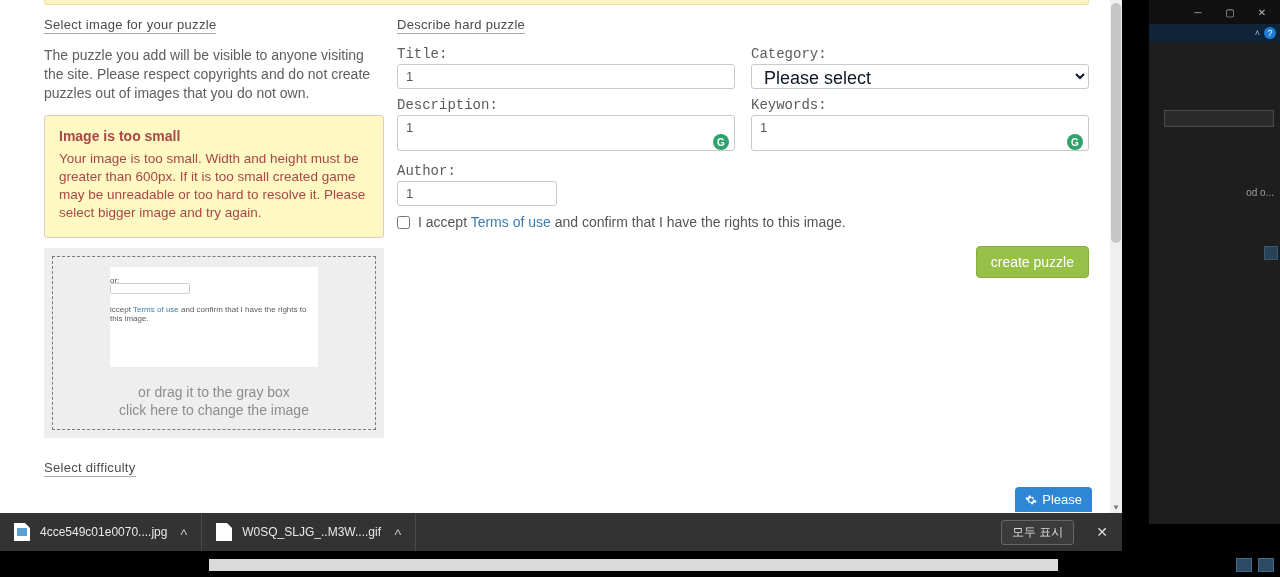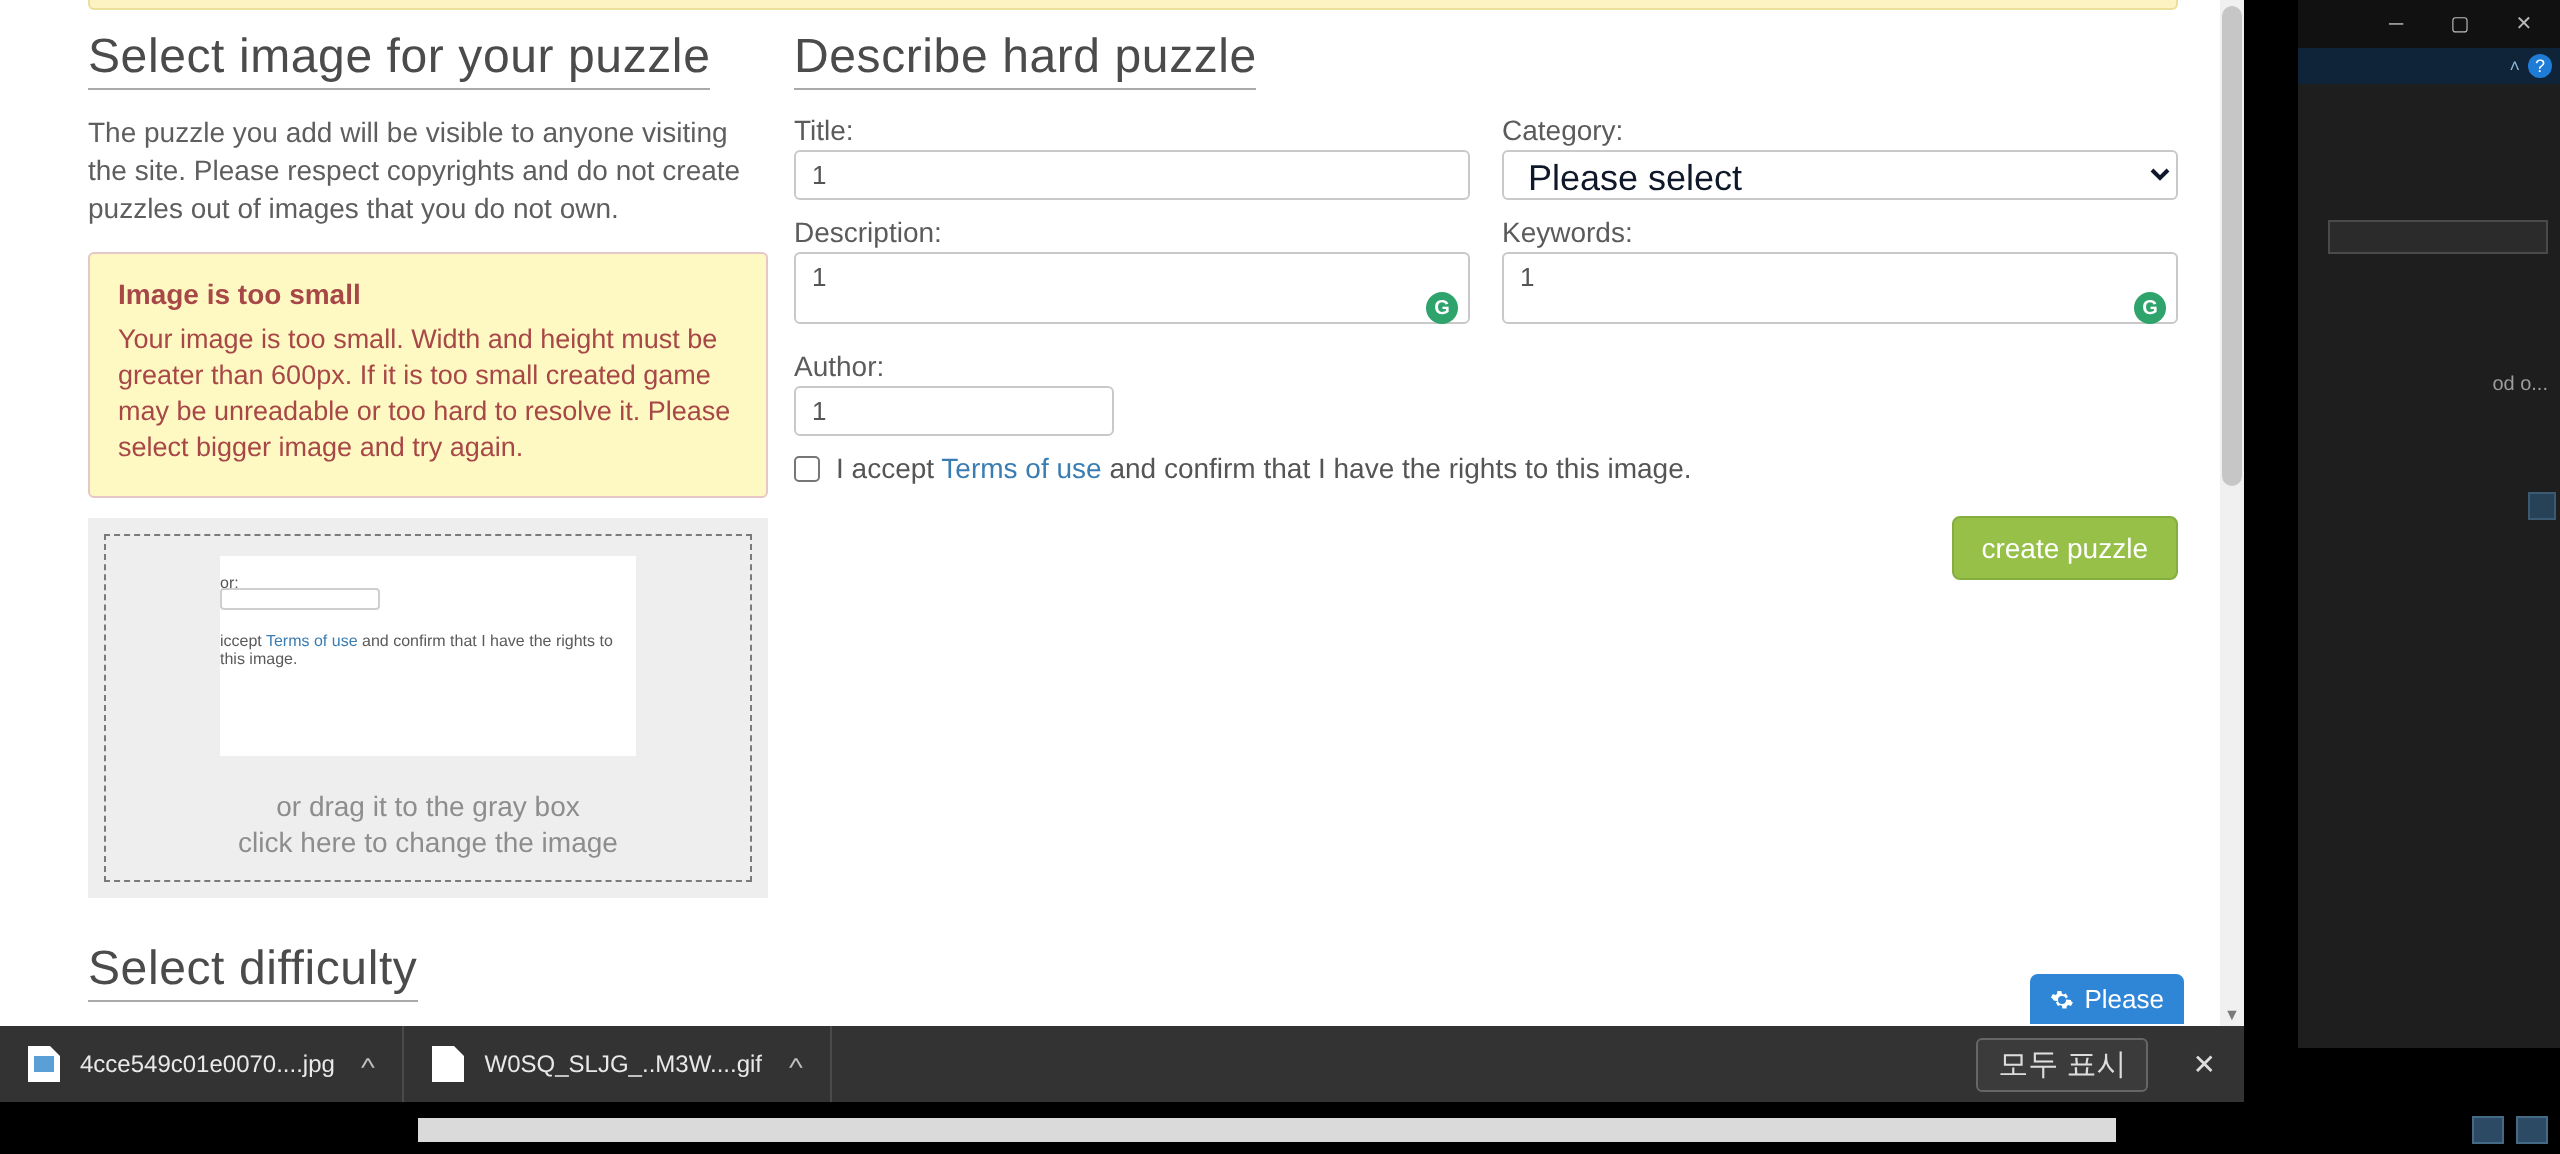--- a/index.html
+++ b/index.html
@@ -2,39 +2,39 @@
 <html><head>
 <meta charset="utf-8">
 <style>
   * { box-sizing: border-box; margin: 0; padding: 0; }
   html, body { width: 1280px; height: 577px; overflow: hidden; font-family: "Segoe UI", Tahoma, sans-serif; background: #000; }
   .desktop { position: relative; width: 1280px; height: 577px; background: #000; }
   .browser-window { position: absolute; left: 0; top: 0; width: 1122px; height: 513px; background: #fff; }
   .scroll-area { position: absolute; left: 0; top: 0; right: 12px; bottom: 0; overflow: hidden; }
   .yellow-bar { position: absolute; left: 44px; top: 0; width: 1045px; height: 5px; background: #fdf3c2; border: 1px solid #ecdf9b; border-top: none; border-radius: 0 0 3px 3px; }
   .page { position: absolute; left: 44px; top: 15px; width: 1045px; color: #565656; }
-  h2.section { font-size: 24px; font-weight: 400; color: #4b4b4b; border-bottom: 1px solid #aaa; display: inline-block; padding-bottom: 1px; margin-bottom: 12px; letter-spacing: .3px; }
+  h2.section { font-size: 13px; font-weight: 400; color: #4b4b4b; border-bottom: 1px solid #aaa; display: inline-block; padding-bottom: 1px; margin-bottom: 12px; letter-spacing: .3px; }
   .left-col { position: absolute; left: 0; top: 0; width: 340px; }
   .right-col { position: absolute; left: 353px; top: 0; width: 692px; }
   .intro { font-size: 14px; line-height: 1.35; color: #5e5e5e; margin-bottom: 12px; }
   .alert { background: #fef9c3; border: 1px solid #e6c7c7; border-radius: 3px; padding: 12px 14px 14px 14px; margin-bottom: 10px; }
   .alert-title { color: #a84747; font-weight: 600; font-size: 14px; margin-bottom: 6px; }
   .alert-body { color: #a84747; font-size: 13.5px; line-height: 1.35; }
   .drop-outer { background: #eee; padding: 8px; }
   .drop-inner { border: 1.5px dashed #7a7a7a; padding: 10px; text-align: center; }
   .preview { width: 208px; height: 100px; background: #fff; margin: 0 auto 16px auto; position: relative; overflow: hidden; text-align: left; }
   .pv-label { position: absolute; left: 0; top: 9px; font-size: 8px; color: #555; }
   .pv-input { position: absolute; left: 0; top: 16px; width: 80px; height: 11px; border: 1px solid #cfcfcf; border-radius: 2px; background: #fff; }
   .pv-line { position: absolute; left: 0; top: 38px; font-size: 8px; color: #5a5a5a; }
   .pv-line .lnk { color: #3a7db3; }
   .drop-text { color: #8d8d8d; font-size: 14px; line-height: 1.3; }
   .diff-head { margin-top: 22px; }
   .form-row { display: flex; gap: 16px; margin-bottom: 8px; }
   .form-group { flex: 1; position: relative; }
-  .form-label { font-size: 14px; color: #5b5b5b; margin-bottom: 2px; display: block; }
+  .form-label { font-size: 14px; color: #5b5b5b; margin-bottom: 2px; display: block; font-family: Liberation Mono, monospace; }
   .text-input { width: 100%; height: 25px; border: 1px solid #c9c9c9; border-radius: 3px; padding: 2px 8px; font-size: 13px; color: #555; font-family: inherit; }
   .select { width: 100%; height: 25px; border: 1px solid #c9c9c9; border-radius: 3px; padding: 2px 8px; font-size: 18px; color: #0f172a; background: #fff; font-family: inherit; }
   .textarea { width: 100%; height: 36px; border: 1px solid #c9c9c9; border-radius: 3px; padding: 4px 28px 4px 8px; font-size: 13px; color: #555; resize: none; font-family: inherit; }
   .author-input { width: 160px; }
   .g-badge { position: absolute; right: 6px; bottom: 5px; width: 16px; height: 16px; border-radius: 50%; background: #2fa36c; display: flex; align-items: center; justify-content: center; color: #fff; font-size: 10px; font-weight: 700; }
   .accept-row { display: flex; align-items: center; gap: 8px; font-size: 14px; color: #555; margin-top: 6px; }
   .accept-row a { color: #3a7db3; text-decoration: none; }
   .create-btn { float: right; margin-top: 16px; background: #97c049; border: 1px solid #86ad3f; border-radius: 4px; color: #fff; font-size: 14px; padding: 7px 14px; cursor: pointer; font-family: inherit; }
   .privacy-btn { position: absolute; right: 18px; bottom: 1px; background: #2f86d6; color: #fff; border-radius: 4px 4px 0 0; padding: 5px 10px; font-size: 13px; display: flex; align-items: center; gap: 5px; }
   .gear { width: 12px; height: 12px; }
@@ -42,21 +42,21 @@
   .vscroll-thumb { position: absolute; left: 1px; right: 1px; top: 3px; height: 240px; background: #c6c6c6; border-radius: 5px; }
   .vscroll-down { position: absolute; left: 0; right: 0; bottom: 0; height: 12px; display: flex; align-items: center; justify-content: center; color: #7a7a7a; font-size: 8px; }
 
   .download-bar { position: absolute; left: 0; top: 513px; width: 1122px; height: 38px; background: #333; display: flex; align-items: center; color: #e9e9e9; font-size: 12px; }
   .dl-item { display: flex; align-items: center; height: 100%; padding: 0 10px 0 14px; border-right: 1px solid #4a4a4a; gap: 10px; }
   .file-ico { width: 16px; height: 18px; background: #fff; position: relative; }
   .file-ico::after { content: ""; position: absolute; right: 0; top: 0; border-top: 5px solid #333; border-left: 5px solid transparent; }
   .file-ico.jpg::before { content: ""; position: absolute; left: 3px; top: 5px; width: 10px; height: 8px; background: linear-gradient(#5aa0d6,#5aa0d6); }
   .chev-up { font-size: 10px; color: #bfbfbf; padding: 0 4px; transform: scaleX(1.4); }
   .dl-spacer { flex: 1; }
-  .show-all { border: 1px solid #666; background: #3b3b3b; border-radius: 3px; padding: 3px 10px; font-size: 15px; color: #ddd; margin-right: 8px; }
+  .show-all { border: 1px solid #666; background: #3b3b3b; border-radius: 3px; padding: 3px 10px; font-size: 12px; color: #ddd; margin-right: 8px; }
   .dl-close { color: #ddd; font-size: 14px; padding: 0 14px; cursor: pointer; }
 
   .bottom-strip { position: absolute; left: 209px; top: 559px; width: 849px; height: 12px; background: #dadada; }
 
   .side-window { position: absolute; left: 1149px; top: 0; width: 131px; height: 524px; background: #1e1e1e; overflow: hidden; }
   .side-title { height: 24px; background: #111; display: flex; justify-content: flex-end; align-items: center; gap: 4px; padding-right: 4px; }
   .win-btn { width: 28px; height: 18px; display: flex; align-items: center; justify-content: center; color: #b9b9b9; font-size: 10px; }
   .win-btn.close { background: transparent; }
   .side-tab { height: 18px; background: #0f2438; display: flex; justify-content: flex-end; align-items: center; gap: 4px; padding-right: 4px; }
   .tab-chev { color: #8fb8da; font-size: 9px; }

